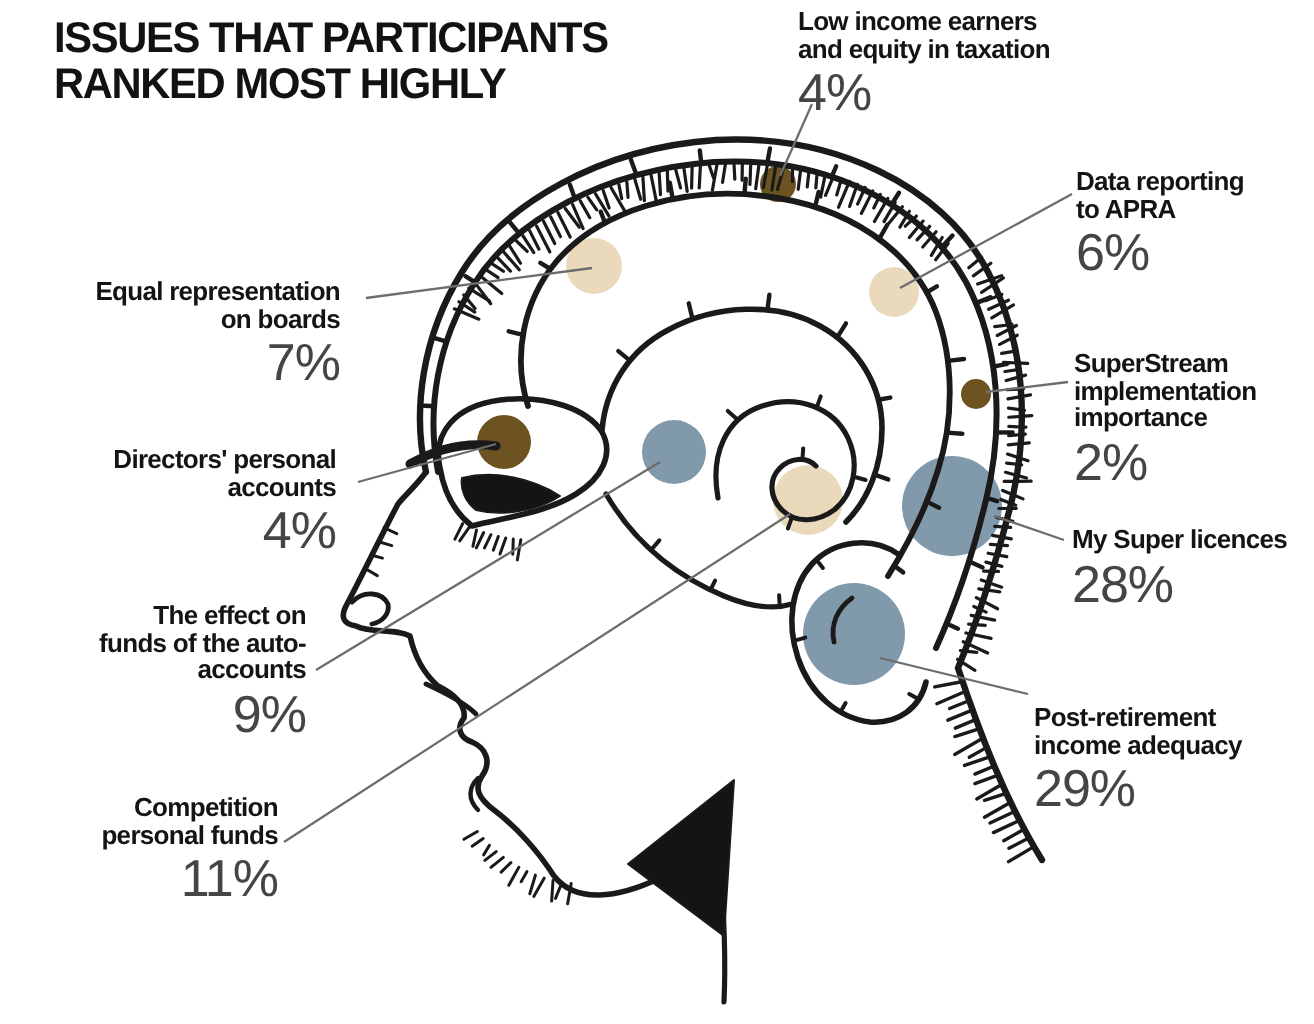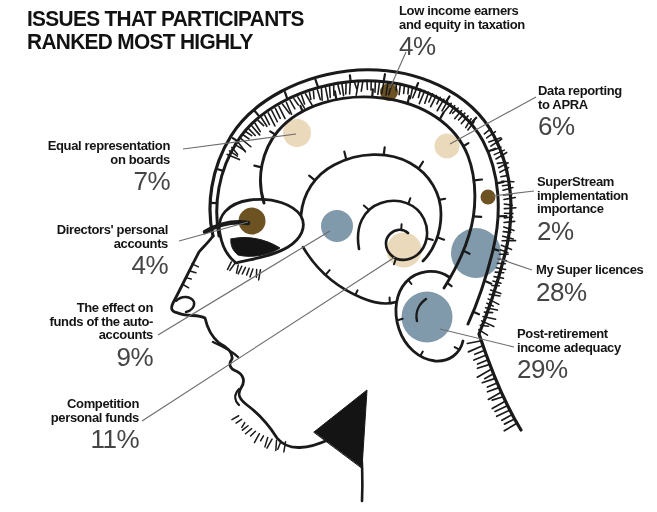--- a/index.html
+++ b/index.html
@@ -306,21 +306,21 @@
       <div class="lbl" style="left: 537px; top: 175px;">
         <div>SuperStream</div>
         <div>implementation</div>
         <div>importance</div>
         <div class="pct">2%</div>
       </div>
       <div class="lbl" style="left: 536px; top: 263px;">
         <div>My Super licences</div>
         <div class="pct">28%</div>
       </div>
-      <div class="lbl" style="left: 517px; top: 327px;">
+      <div class="lbl" style="left: 517px; top: 352px;">
         <div>Post-retirement</div>
         <div>income adequacy</div>
         <div class="pct">29%</div>
       </div>
       <div class="lbl align-right" style="right: 487px; top: 139px;">
         <div>Equal representation</div>
         <div>on boards</div>
         <div class="pct">7%</div>
       </div>
       <div class="lbl align-right" style="right: 489px; top: 223px;">

